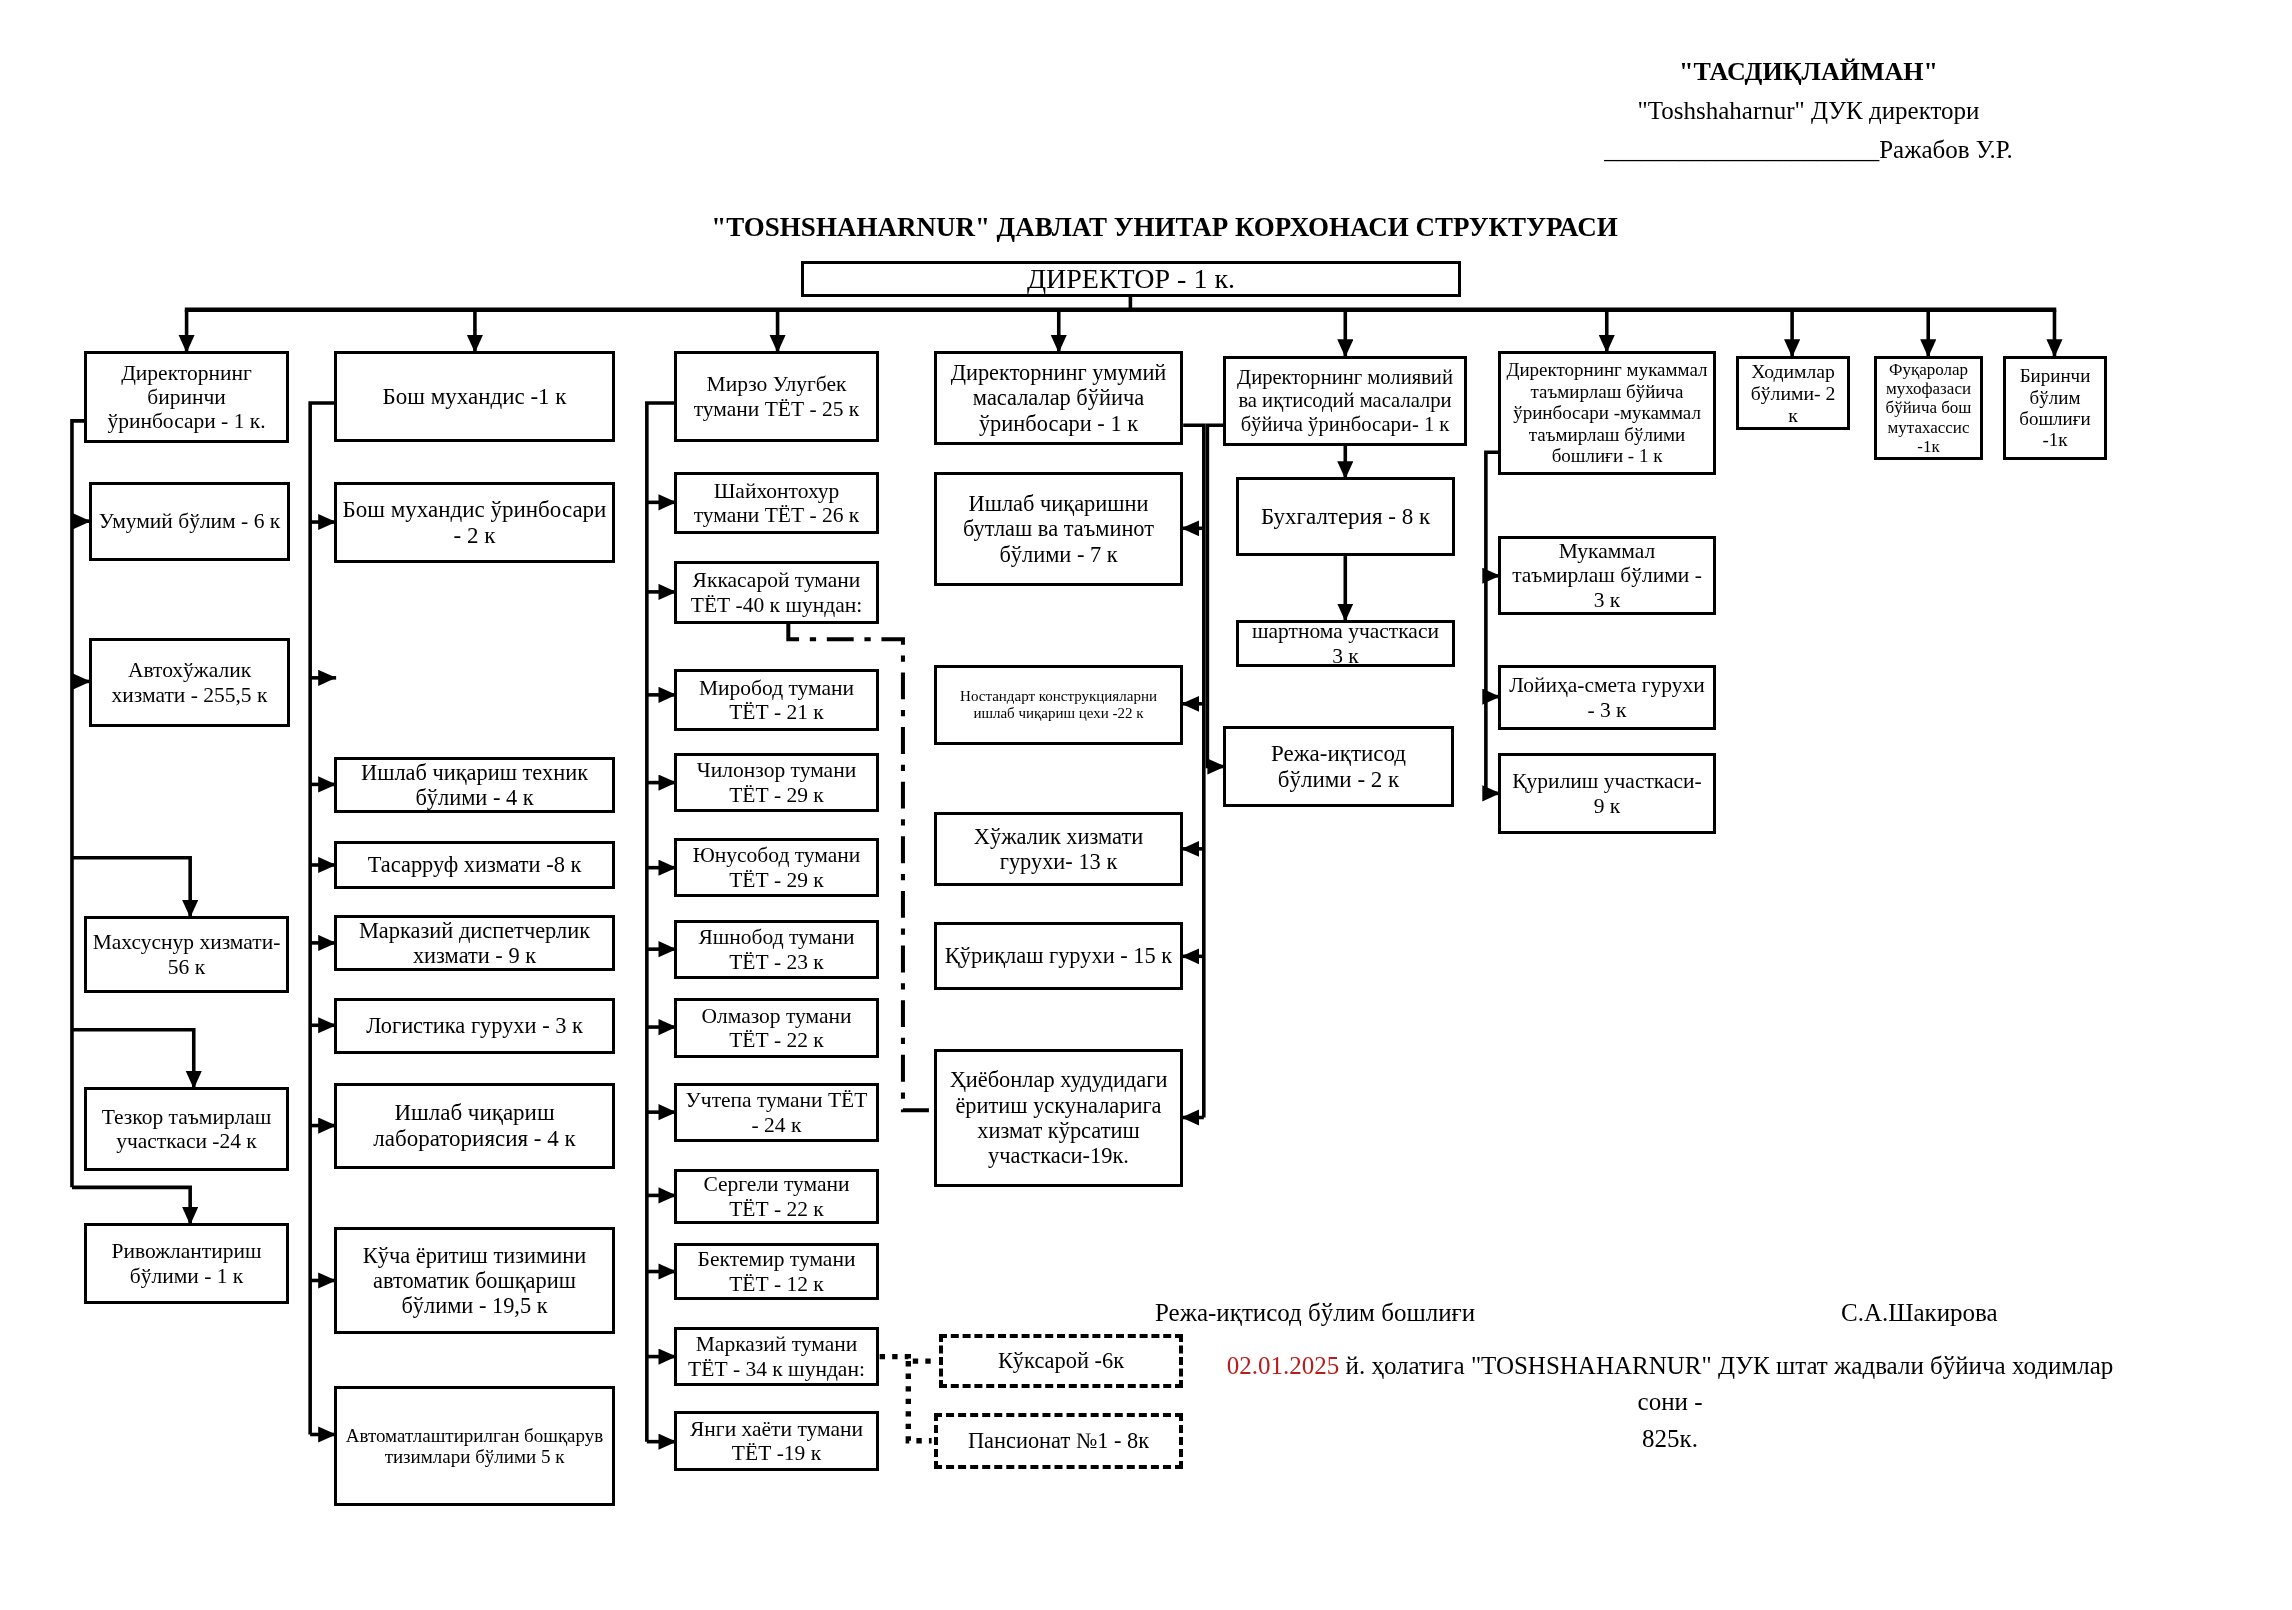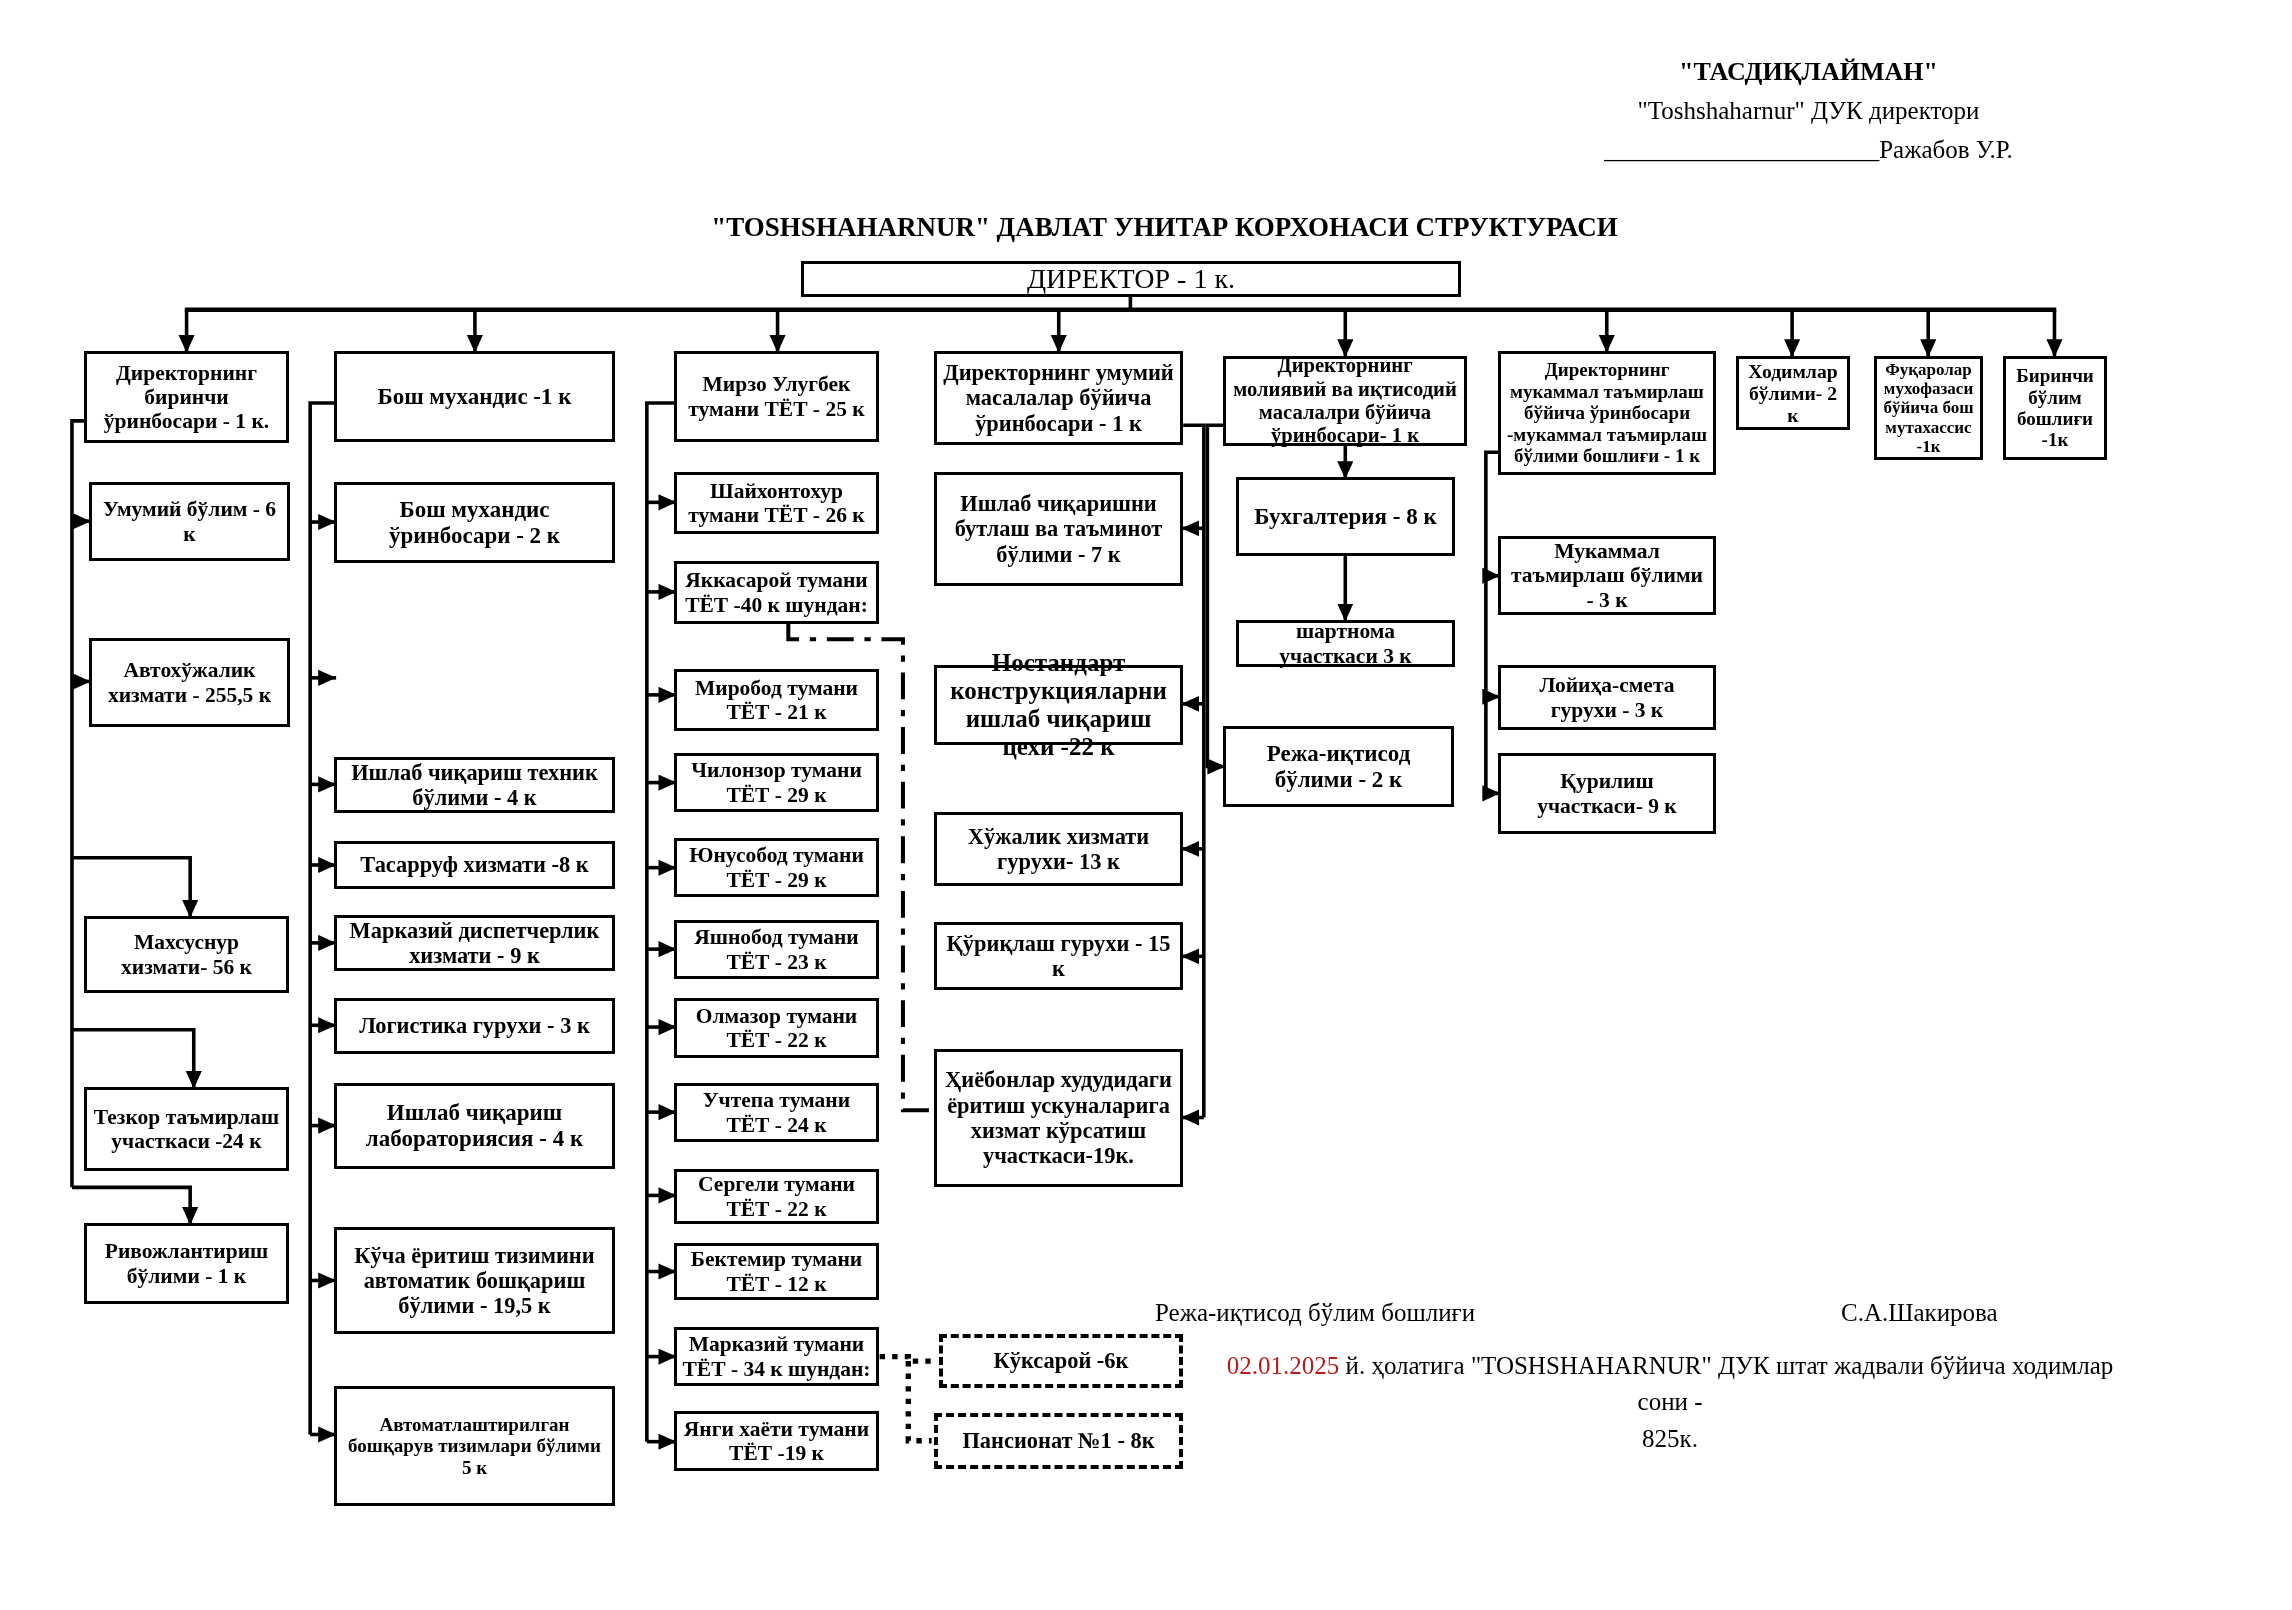--- a/index.html
+++ b/index.html
@@ -8,21 +8,20 @@
     position:relative; width:2293px; height:1610px; background:#ffffff;
     font-family:"Liberation Serif","DejaVu Serif",serif; color:#000;
     overflow:hidden;
   }
   .wires { position:absolute; left:0; top:0; }
   .box {
     position:absolute; border:3.6px solid #000; background:#fff;
     display:flex; align-items:center; justify-content:center;
     text-align:center; font-size:22.4px; line-height:1.13; padding:1.8px 5.4px;
     z-index:2;
-    font-weight:bold;
   }
   .box.dashed { border:4.5px dashed #000; }
   .box.bold { font-weight:normal; }
   .approval { position:absolute; left:1522px; top:52px; width:573px; text-align:center; font-size:25px; line-height:1.55; }
   .approval .l1 { font-weight:bold; font-size:26px; }
   .title {
     position:absolute; left:627px; top:212px; width:1075px; text-align:center;
     font-size:27px; font-weight:bold;
   }
   .footer-label { position:absolute; font-size:25px; z-index:2; }
@@ -148,21 +147,21 @@
   <div class="box" style="left:674px;top:920px;width:205px;height:59px;font-size:21.5px">Яшнобод  тумани ТЁТ - 23 к</div>
   <div class="box" style="left:674px;top:998px;width:205px;height:60px;font-size:21.5px">Олмазор тумани ТЁТ - 22 к</div>
   <div class="box" style="left:674px;top:1083px;width:205px;height:59px;font-size:21.5px">Учтепа тумани ТЁТ - 24 к</div>
   <div class="box" style="left:674px;top:1169px;width:205px;height:55px;font-size:21.5px">Сергели тумани ТЁТ - 22 к</div>
   <div class="box" style="left:674px;top:1243px;width:205px;height:57px;font-size:21.5px">Бектемир тумани ТЁТ - 12 к</div>
   <div class="box" style="left:674px;top:1327px;width:205px;height:59px;font-size:21.5px">Марказий тумани ТЁТ - 34 к шундан:</div>
   <div class="box" style="left:674px;top:1411px;width:205px;height:60px;font-size:21.5px">Янги хаёти тумани ТЁТ -19 к</div>
 
   <div class="box" style="left:934px;top:351px;width:249px;height:94px;font-size:22.4px">Директорнинг умумий масалалар бўйича ўринбосари - 1 к</div>
   <div class="box" style="left:934px;top:472px;width:249px;height:114px;font-size:22.4px">Ишлаб чиқаришни бутлаш ва таъминот бўлими  - 7 к</div>
-  <div class="box" style="left:934px;top:665px;width:249px;height:80px;font-size:25px">Ностандарт конструкцияларни ишлаб чиқариш цехи -22 к</div>
+  <div class="box" style="left:934px;top:665px;width:249px;height:80px;font-size:15px">Ностандарт конструкцияларни ишлаб чиқариш цехи -22 к</div>
   <div class="box" style="left:934px;top:812px;width:249px;height:74px;font-size:22.4px">Хўжалик хизмати  гурухи- 13 к</div>
   <div class="box" style="left:934px;top:922px;width:249px;height:68px;font-size:22.4px">Қўриқлаш гурухи - 15 к</div>
   <div class="box" style="left:934px;top:1049px;width:249px;height:138px;font-size:22.4px">Ҳиёбонлар худудидаги ёритиш ускуналарига хизмат кўрсатиш участкаси-19к.</div>
 
   <div class="box dashed" style="left:939px;top:1334px;width:244px;height:54px;font-size:22.4px">Кўксарой -6к</div>
   <div class="box dashed" style="left:934px;top:1413px;width:249px;height:56px;font-size:22.4px">Пансионат №1 - 8к</div>
 
   <div class="box" style="left:1223px;top:356px;width:244px;height:90px;font-size:20.6px">Директорнинг молиявий ва иқтисодий масалалри бўйича ўринбосари- 1 к</div>
   <div class="box" style="left:1236px;top:477px;width:219px;height:79px;font-size:23px">Бухгалтерия - 8 к</div>
   <div class="box" style="left:1236px;top:620px;width:219px;height:47px;font-size:21.5px">шартнома  участкаси 3 к</div>

